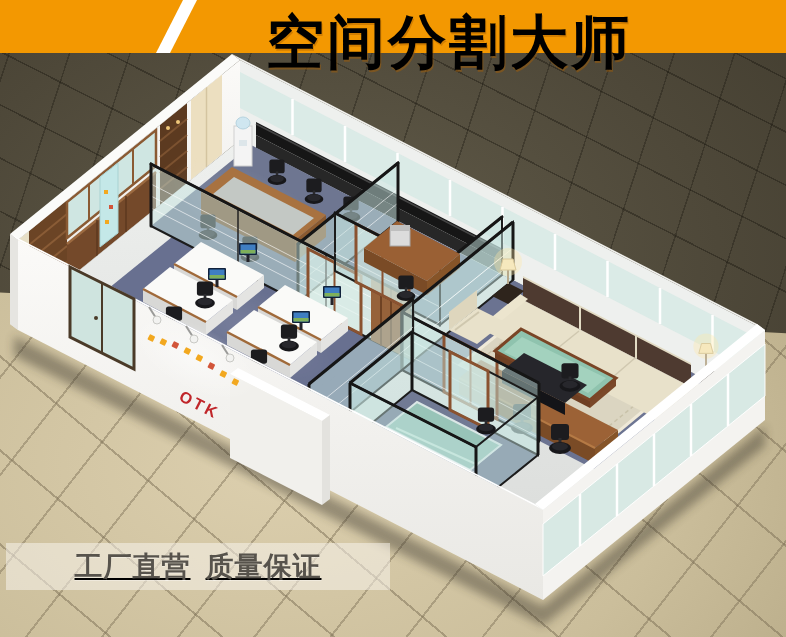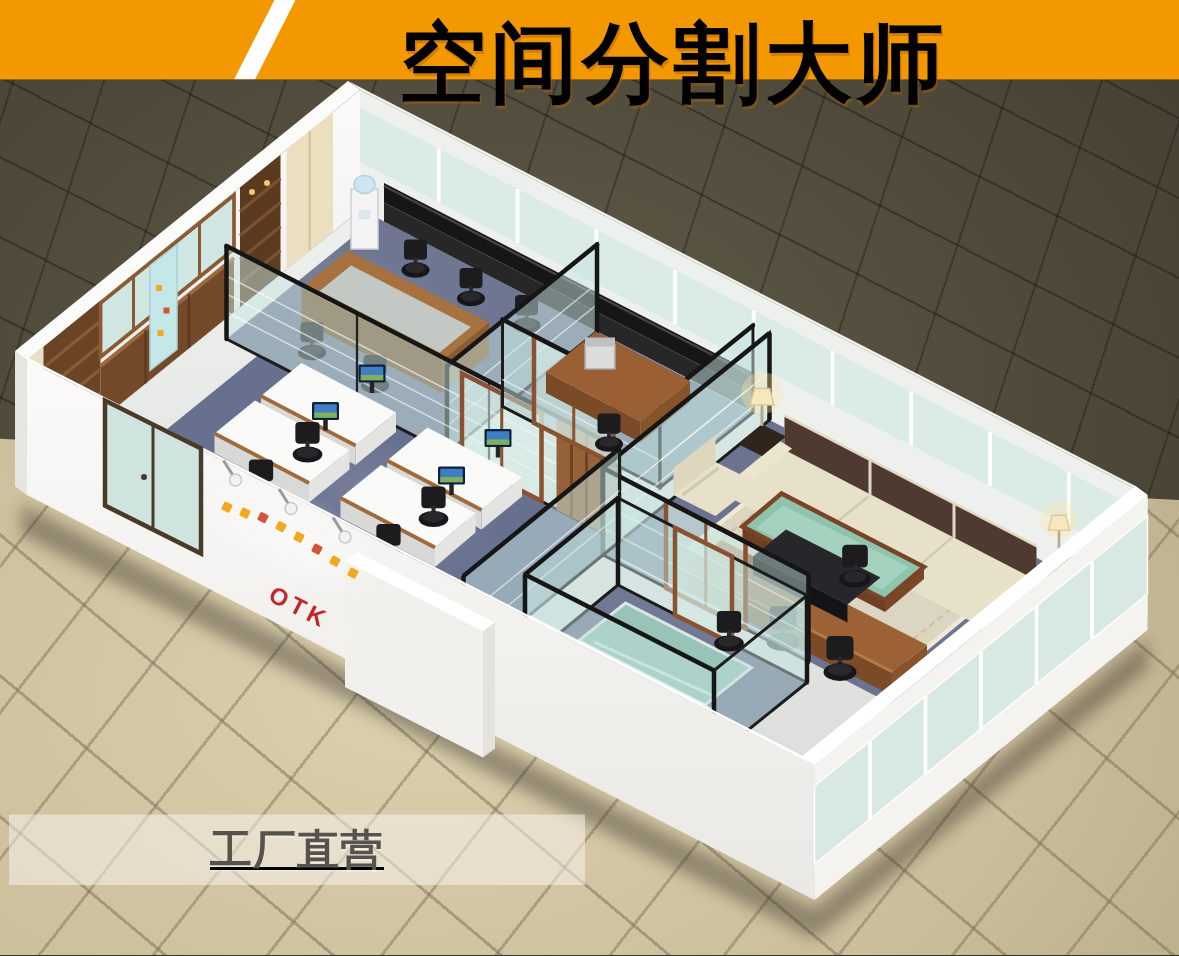--- a/index.html
+++ b/index.html
@@ -428,15 +428,16 @@
     </g>
   </svg>
 
   <div class="banner">
     <div class="banner-slash"></div>
     <h1 class="banner-title">空间分割大师</h1>
   </div>
 
   <div class="slogan-band">
     <span class="slogan">工厂直营</span>
+    <span class="slogan">质量保证</span>
   </div>
 
 </div>
 
 </body></html>

